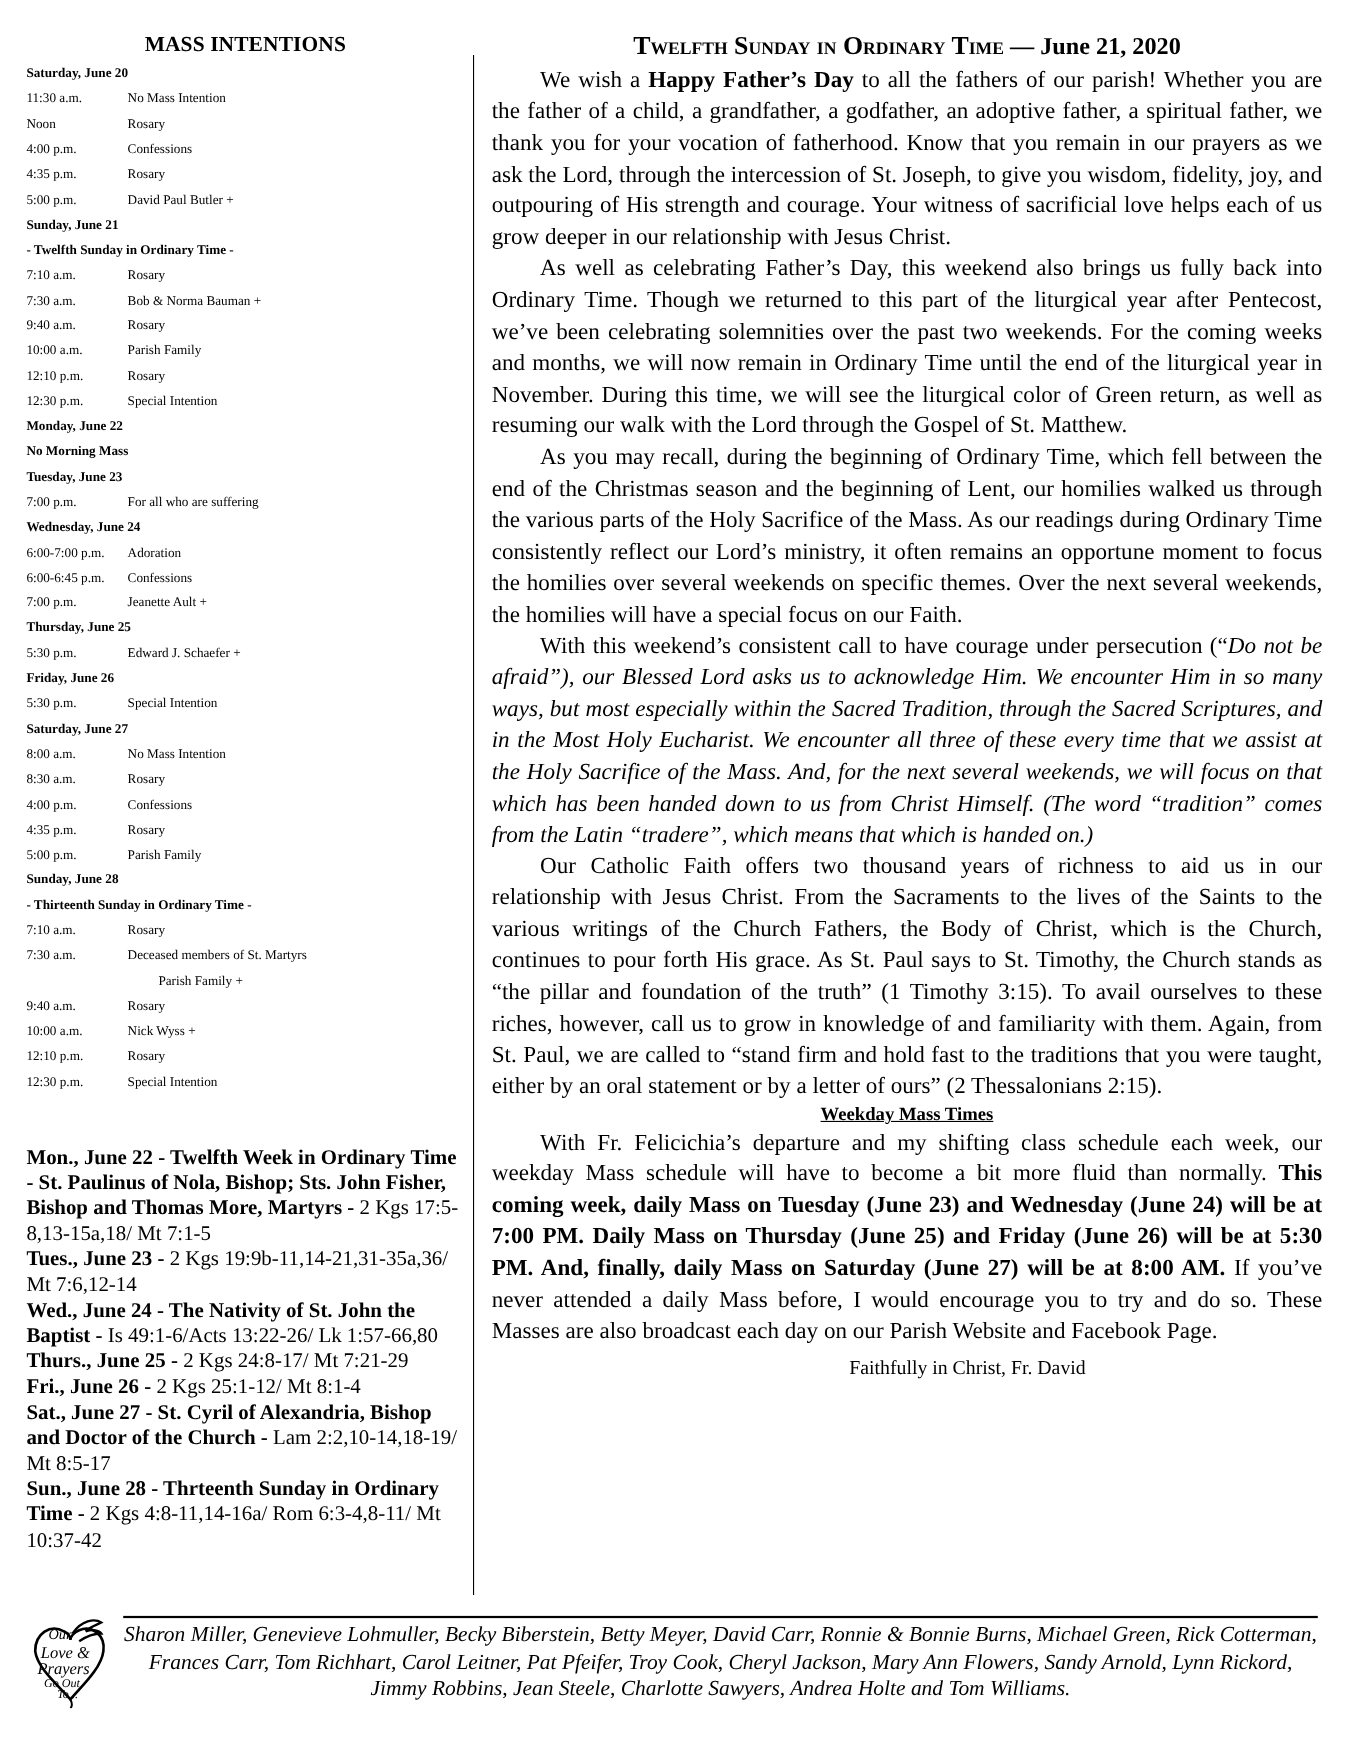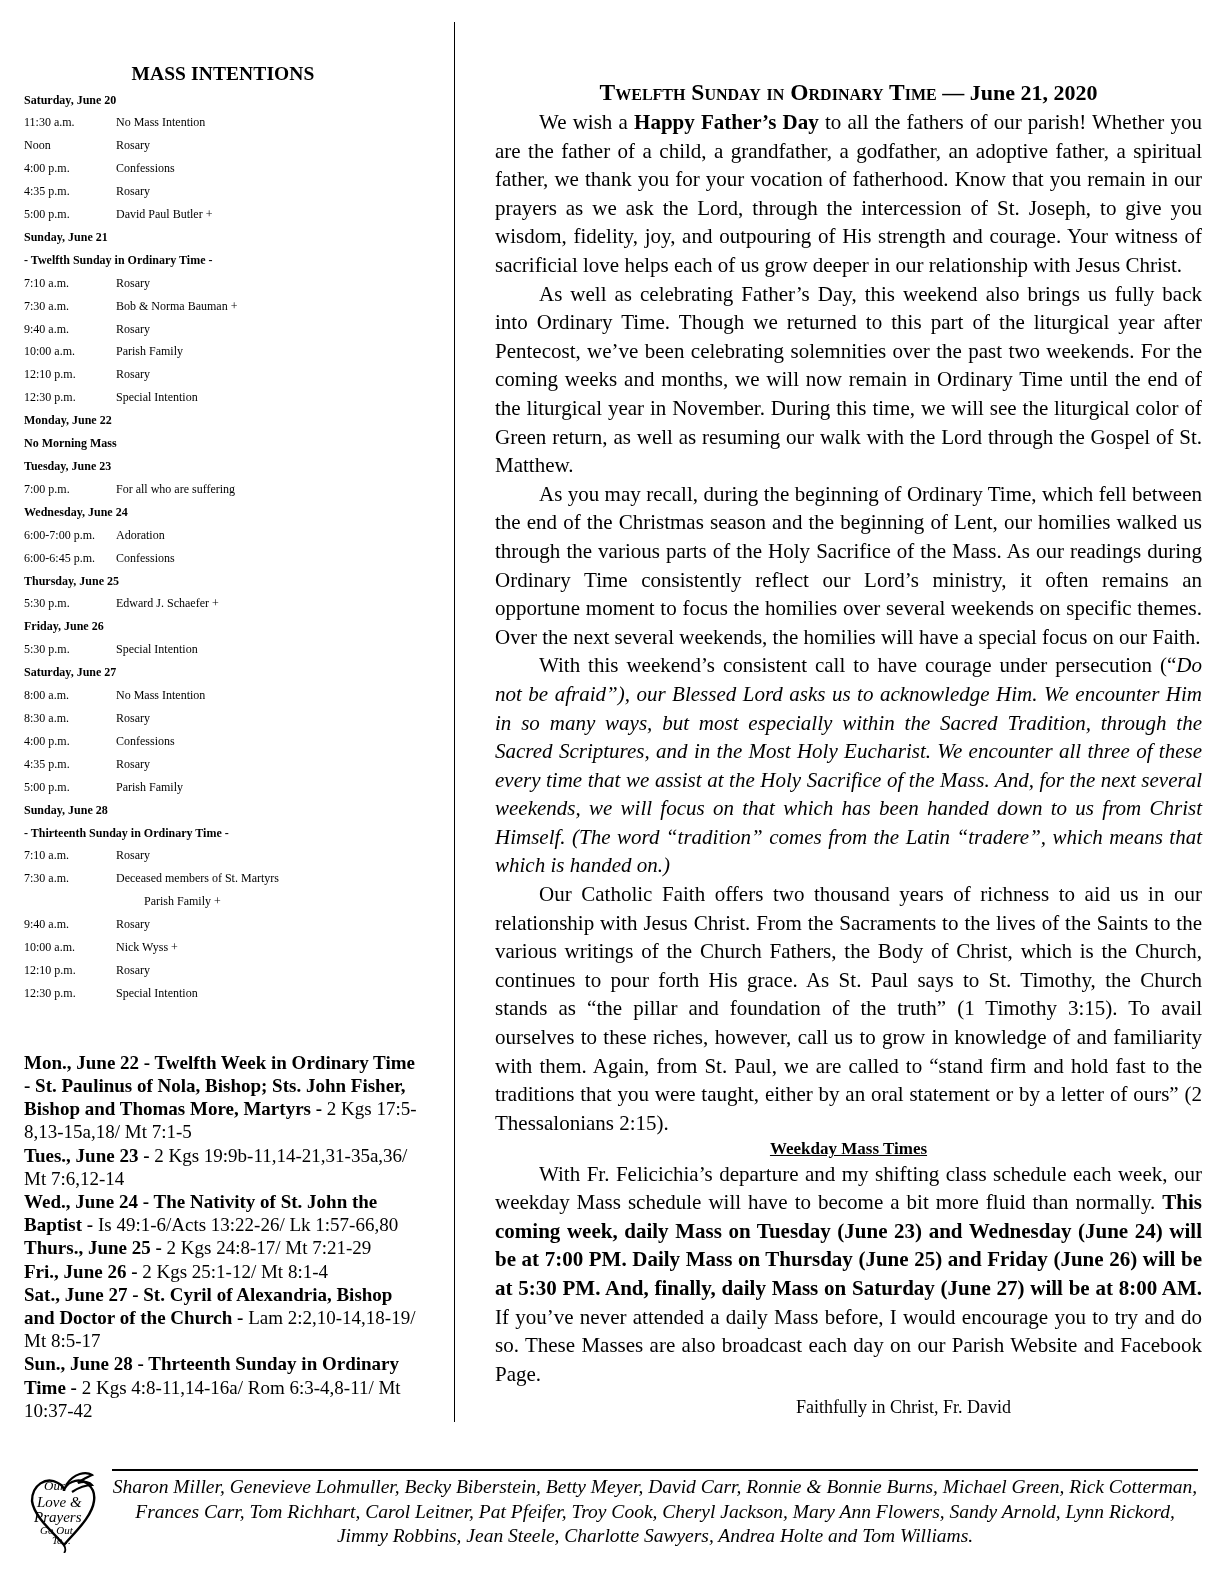--- a/index.html
+++ b/index.html
@@ -20,23 +20,22 @@
     width: 1224px;
     height: 1584px;
     position: relative;
     box-sizing: border-box;
     padding: 0;
   }
 
   
   .columns {
     display: flex;
-    align-items: flex-end;
+    align-items: flex-start;
     height: 1422px;
-    gap: 24px;
   }
 
   .col-left {
     width: 430px;
     flex: 0 0 430px;
     padding: 30px 8px 0 24px;
     box-sizing: border-box;
   }
 
   .col-divider {
@@ -207,20 +206,21 @@
           <div class="mass-line"><span class="tm">10:00 a.m.</span><span>Parish Family</span></div>
           <div class="mass-line"><span class="tm">12:10 p.m.</span><span>Rosary</span></div>
           <div class="mass-line"><span class="tm">12:30 p.m.</span><span>Special Intention</span></div>
           <div class="mass-line b">Monday, June 22</div>
           <div class="mass-line b">No Morning Mass</div>
           <div class="mass-line b">Tuesday, June 23</div>
           <div class="mass-line"><span class="tm">7:00 p.m.</span><span>For all who are suffering</span></div>
           <div class="mass-line b">Wednesday, June 24</div>
           <div class="mass-line"><span class="tm">6:00-7:00 p.m.</span><span>Adoration</span></div>
           <div class="mass-line"><span class="tm">6:00-6:45 p.m.</span><span>Confessions</span></div>
+          <div class="mass-line"><span class="tm">7:00 p.m.</span><span>Jeanette Ault +</span></div>
           <div class="mass-line b">Thursday, June 25</div>
           <div class="mass-line"><span class="tm">5:30 p.m.</span><span>Edward J. Schaefer +</span></div>
           <div class="mass-line b">Friday, June 26</div>
           <div class="mass-line"><span class="tm">5:30 p.m.</span><span>Special Intention</span></div>
           <div class="mass-line b">Saturday, June 27</div>
           <div class="mass-line"><span class="tm">8:00 a.m.</span><span>No Mass Intention</span></div>
           <div class="mass-line"><span class="tm">8:30 a.m.</span><span>Rosary</span></div>
           <div class="mass-line"><span class="tm">4:00 p.m.</span><span>Confessions</span></div>
           <div class="mass-line"><span class="tm">4:35 p.m.</span><span>Rosary</span></div>
           <div class="mass-line"><span class="tm">5:00 p.m.</span><span>Parish Family</span></div>

